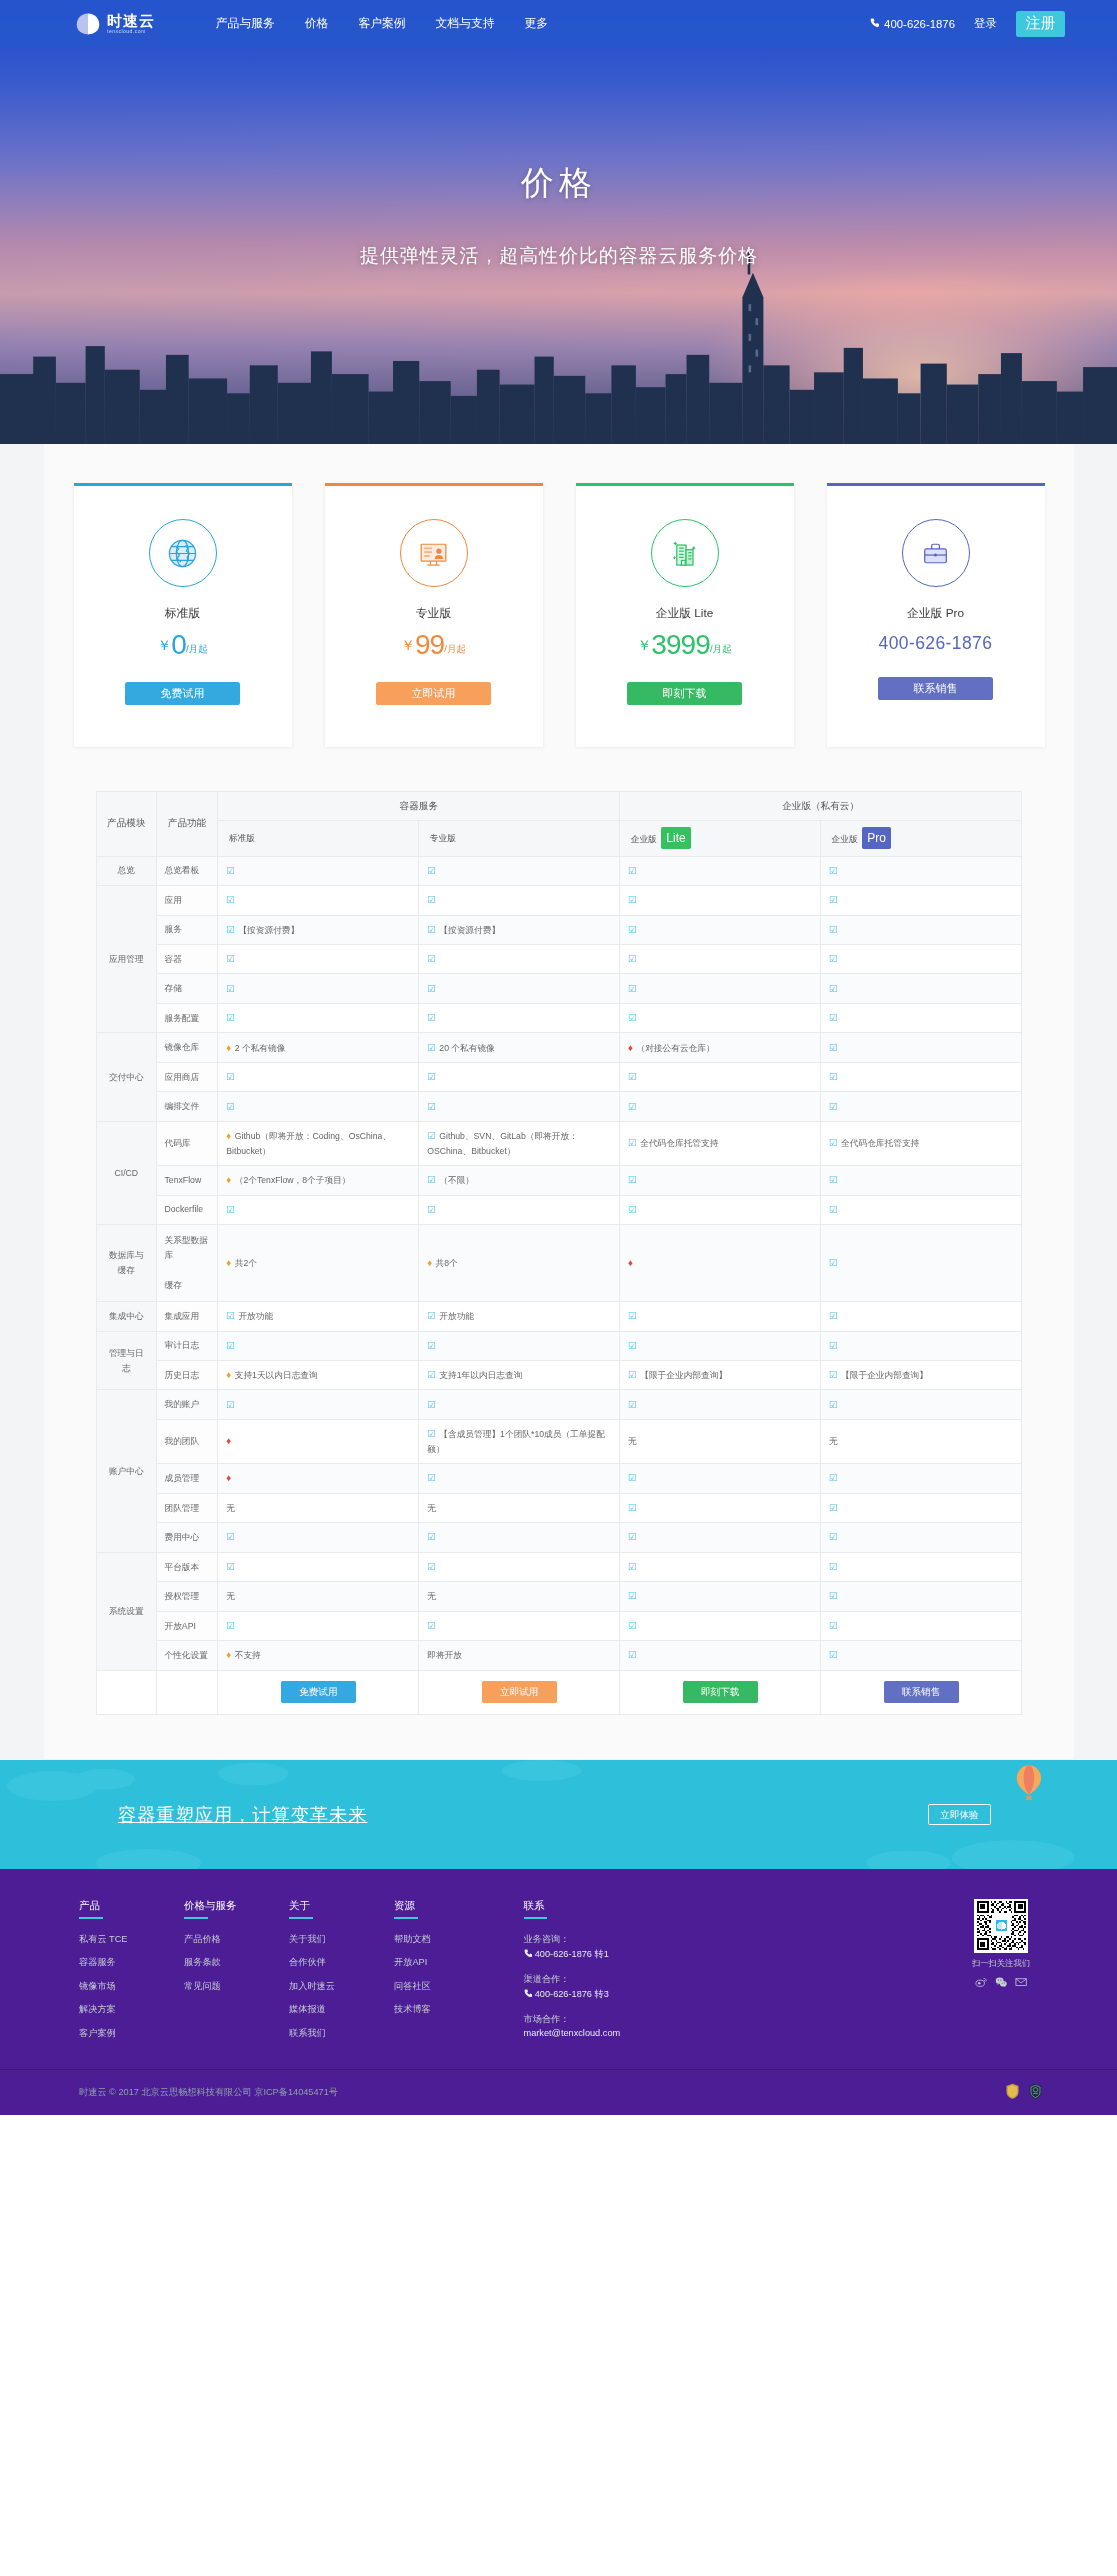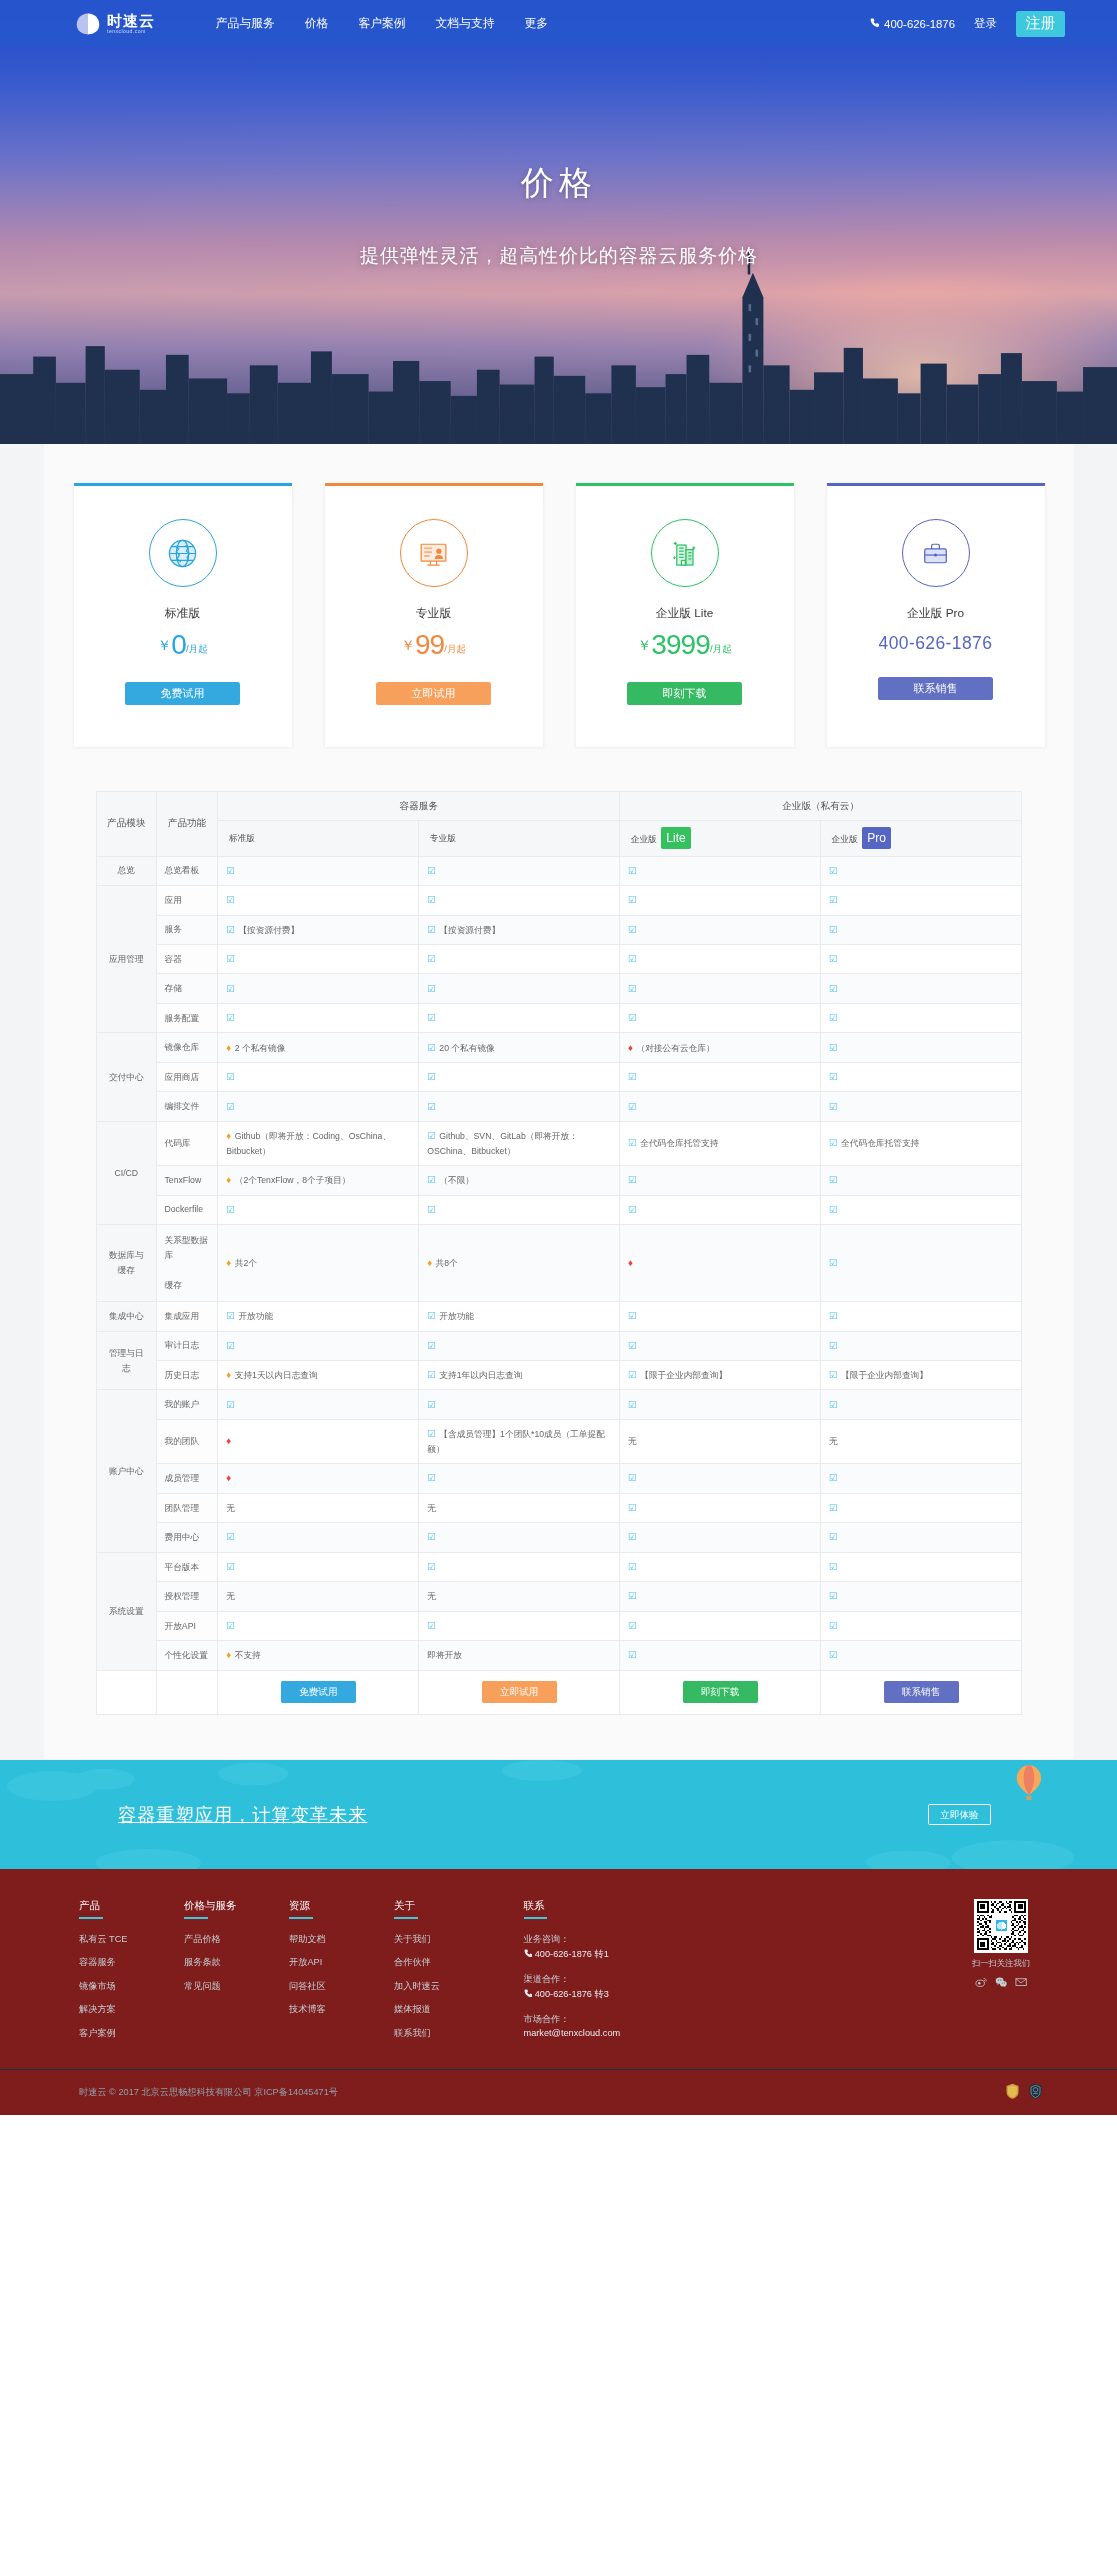--- a/index.html
+++ b/index.html
@@ -137,21 +137,21 @@
   .cta { position: relative; height: 109px; background: #2ebfda; overflow: hidden; }
   .cta-inner { position: relative; z-index: 3; width: 1030px; margin: 0 auto; height: 109px; display: flex; align-items: center; }
   .cta-text { color: #fff; font-size: 18.3px; letter-spacing: 0.9px; margin-left: 74px; text-decoration: underline; }
   .cta-btn {
     margin-left: auto; margin-right: 83px; width: 63px; height: 21px; line-height: 19px;
     border: 0.9px solid #fff; background: transparent; color: #fff; font-size: 9.6px;
     border-radius: 1.7px; cursor: pointer; font-family: inherit;
   }
 
   
-  footer { background: #7f1d1d; padding-top: 30px; }
+  footer { background: #4c1d95; padding-top: 30px; }
   .foot-inner { width: 1030px; margin: 0 auto; display: flex; padding-left: 35px; }
   .fcol { width: 77px; margin-right: 28px; }
   .fcol.contact { width: 175px; margin-left: 24.5px; }
   .fcol h4 { color: #fff; font-size: 10.5px; font-weight: normal; padding-bottom: 6.1px; margin-bottom: 14px; position: relative; }
   .fcol h4:after { content:""; position:absolute; left:0; bottom:0; width:23.6px; height:1.7px; background:#3ec8dd; }
   .fcol a { display: block; color: #c5ced3; font-size: 9.2px; text-decoration: none; margin-bottom: 10.5px; cursor: pointer; }
   .fc-lbl { color: #c5ced3; font-size: 9.2px; margin-bottom: 2.6px; }
   .fc-val { color: #e6ecef; font-size: 9.2px; margin-bottom: 11.4px; }
   .qr-box { margin-left: auto; margin-right: 44px; text-align: center; }
   .qr { width: 54px; height: 54px; background: #fff; padding: 2.6px; margin: 0 auto; }
@@ -605,34 +605,34 @@
       </div>
 
       <div class="fcol">
         <h4>价格与服务</h4>
         <a>产品价格</a>
         <a>服务条款</a>
         <a>常见问题</a>
       </div>
 
       <div class="fcol">
-        <h4>资源</h4>
-        <a>帮助文档</a>
-        <a>开放API</a>
-        <a>问答社区</a>
-        <a>技术博客</a>
-      </div>
-
-      <div class="fcol">
         <h4>关于</h4>
         <a>关于我们</a>
         <a>合作伙伴</a>
         <a>加入时速云</a>
         <a>媒体报道</a>
         <a>联系我们</a>
+      </div>
+
+      <div class="fcol">
+        <h4>资源</h4>
+        <a>帮助文档</a>
+        <a>开放API</a>
+        <a>问答社区</a>
+        <a>技术博客</a>
       </div>
 
       <div class="fcol contact">
         <h4>联系</h4>
 
         <div class="fc-lbl">业务咨询：</div>
         <div class="fc-val">
           <span>
             <svg width="8.7" height="8.7" viewBox="0 0 16 16" fill="#e6ecef">
                 <path d="M3 1 L6 1 L7.5 4.5 L5.8 6 C6.6 8 8 9.4 10 10.2 L11.5 8.5 L15 10 L15 13 C15 14 14 15 13 15 C7 14.6 1.4 9 1 3 C1 2 2 1 3 1 Z"></path>

